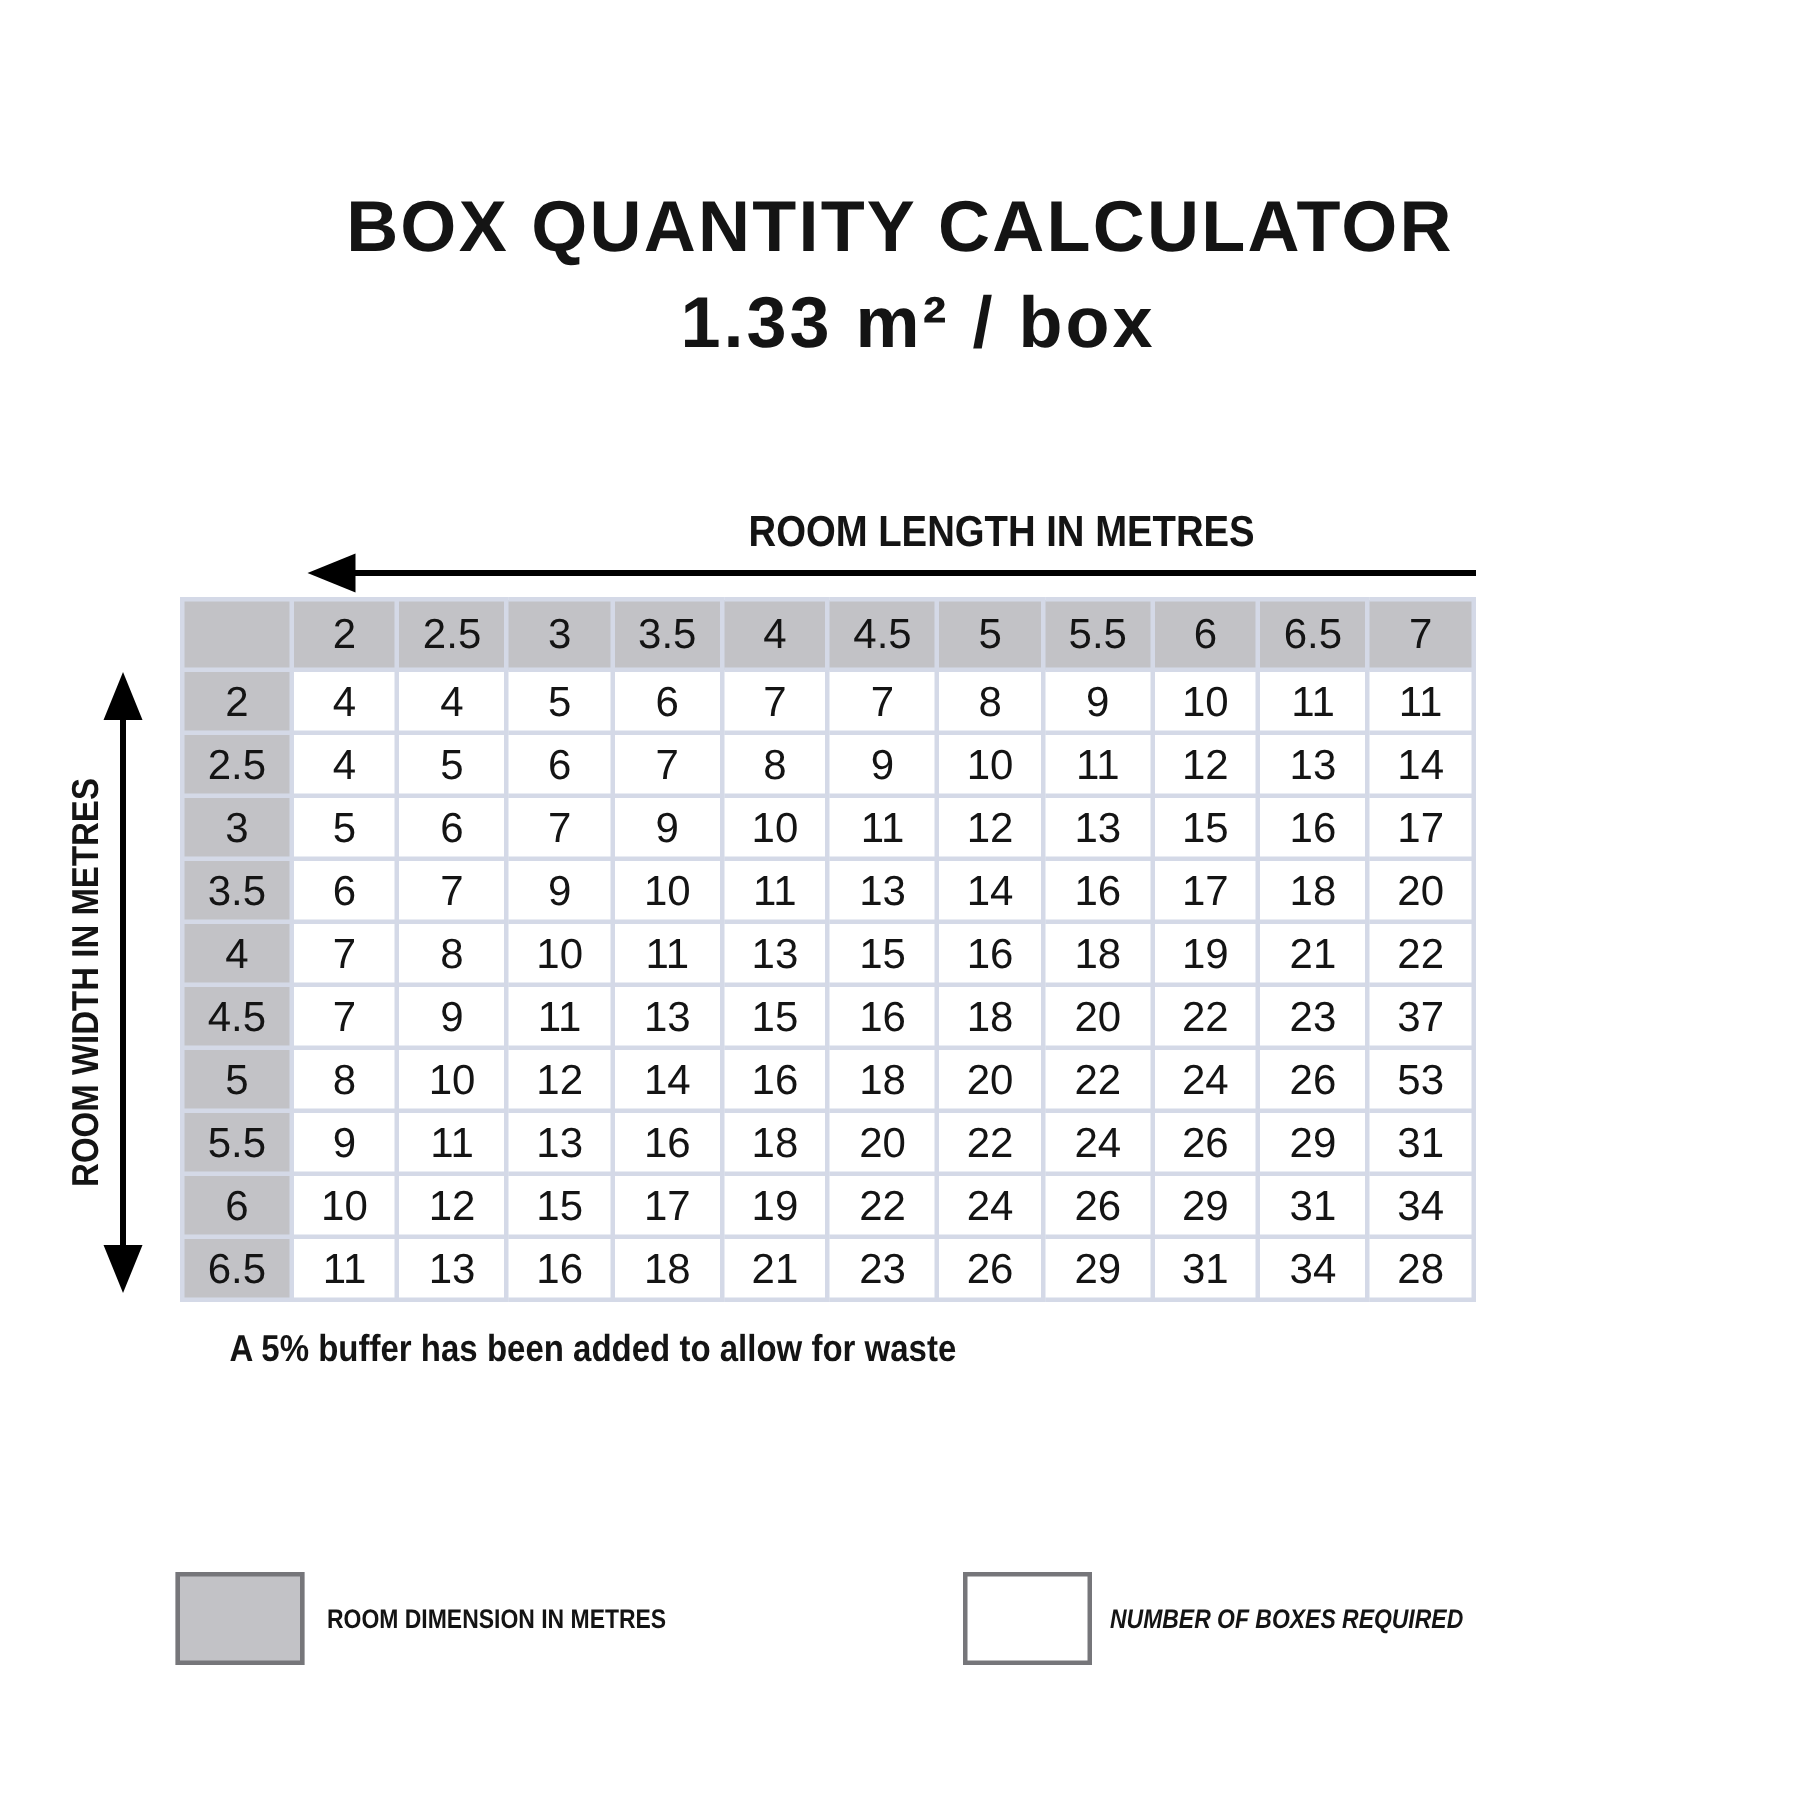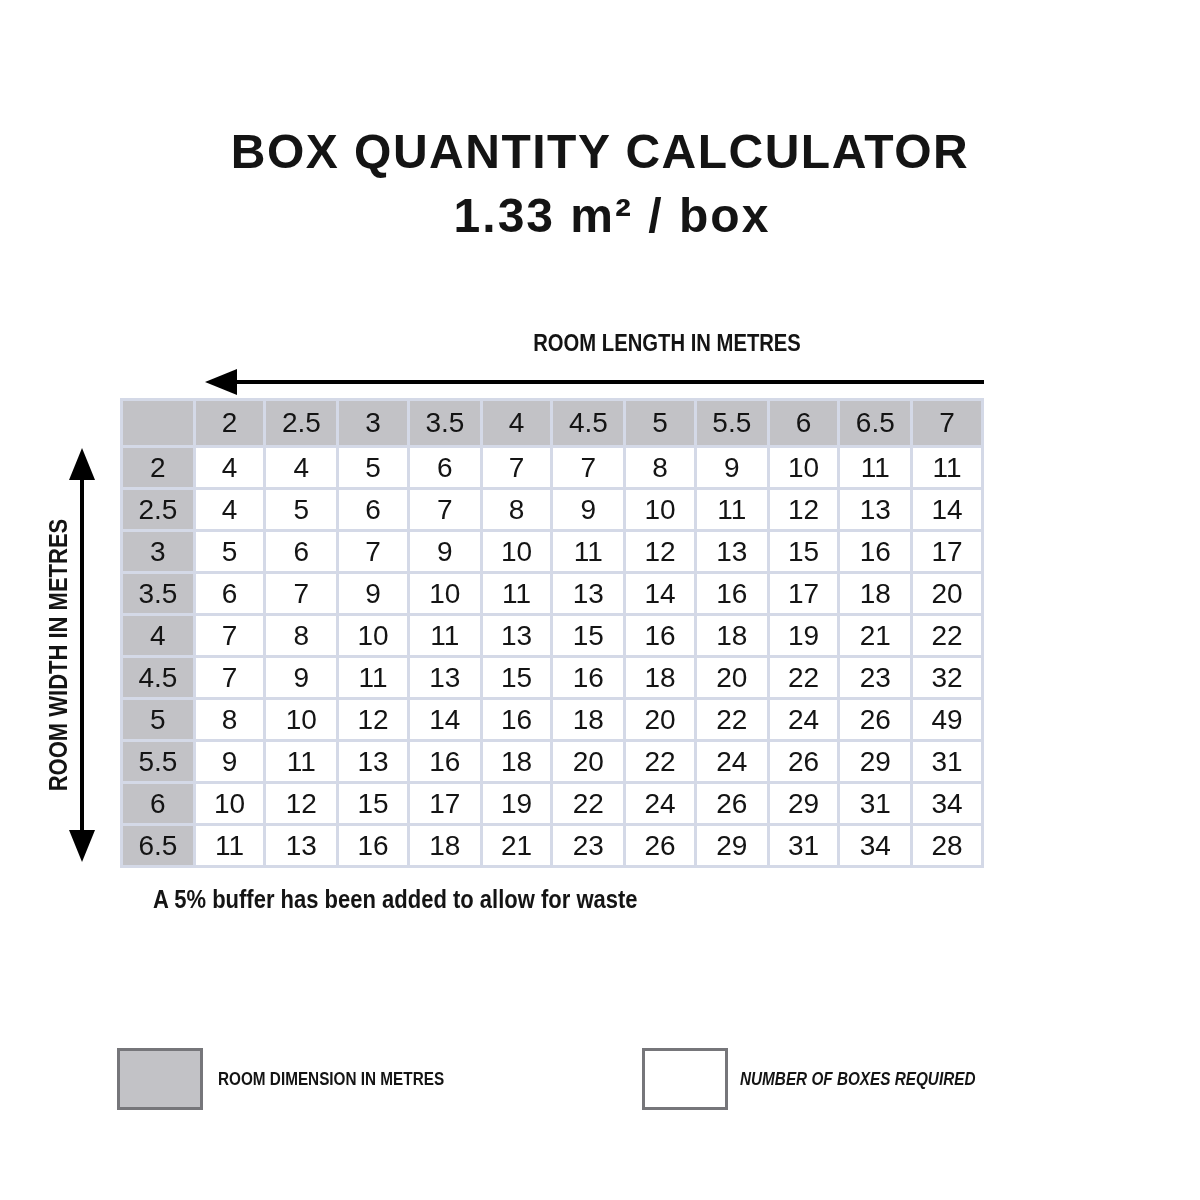--- a/index.html
+++ b/index.html
@@ -32,23 +32,23 @@
     text-align: center;
     font-size: 48px; font-weight: bold;
     letter-spacing: 2px;
     line-height: 60px;
     white-space: nowrap;
     margin-left: 12px;
   }
 
   
   .length-label {
-    top: 328px; left: 205px; width: 925px;
+    top: 340px; left: 205px; width: 925px;
     text-align: center;
-    font-size: 23px; font-weight: bold;
+    font-size: 29px; font-weight: bold;
     line-height: 30px;
     white-space: nowrap;
   }
   .width-label {
     left: 58px; top: 655px;
     transform: translate(-50%, -50%) rotate(-90deg);
     font-size: 25px; font-weight: bold;
     white-space: nowrap;
   }
   .cnd-c { display: inline-block; transform: scaleX(0.88); }
@@ -254,35 +254,35 @@
             <td>7</td>
             <td>9</td>
             <td>11</td>
             <td>13</td>
             <td>15</td>
             <td>16</td>
             <td>18</td>
             <td>20</td>
             <td>22</td>
             <td>23</td>
-            <td>32</td>
+            <td>37</td>
           </tr>
           <tr>
             <th class="hd rowhd">5</th>
             <td>8</td>
             <td>10</td>
             <td>12</td>
             <td>14</td>
             <td>16</td>
             <td>18</td>
             <td>20</td>
             <td>22</td>
             <td>24</td>
             <td>26</td>
-            <td>49</td>
+            <td>53</td>
           </tr>
           <tr>
             <th class="hd rowhd">5.5</th>
             <td>9</td>
             <td>11</td>
             <td>13</td>
             <td>16</td>
             <td>18</td>
             <td>20</td>
             <td>22</td>

